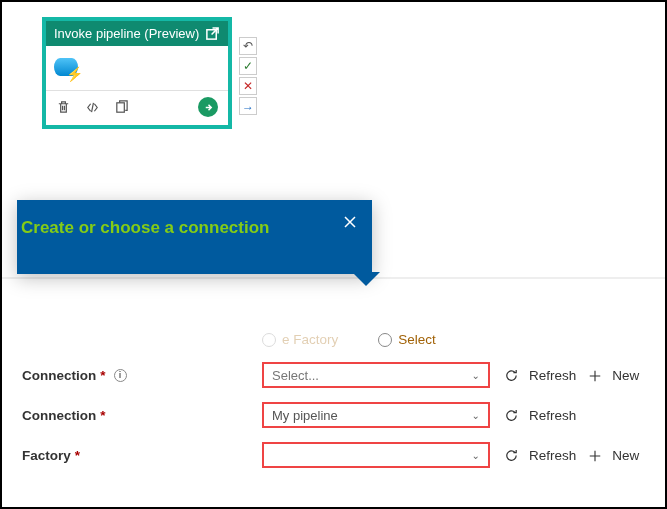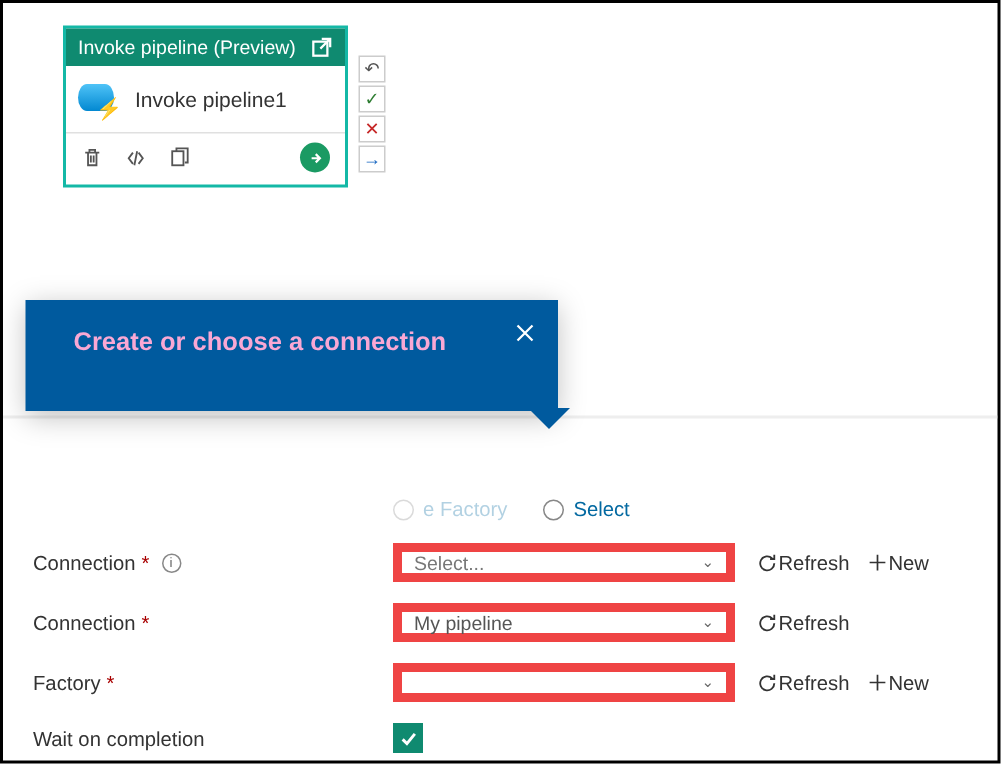--- a/index.html
+++ b/index.html
@@ -1,57 +1,57 @@
 <!DOCTYPE html>
 <html><head>
 <meta charset="utf-8">
 <style>
 * { box-sizing: border-box; margin: 0; padding: 0; font-family: "Segoe UI", Arial, sans-serif; }
 body { width: 667px; height: 509px; background: #fff; border: 2px solid #000; position: relative; overflow: hidden; }
 
 
-.activity-card { position: absolute; top: 15px; left: 40px; width: 190px; border: 2px solid #14b8a6; background: #fff; }
+.activity-card { position: absolute; top: 15px; left: 40px; width: 190px; border: 4px solid #14b8a6; background: #fff; }
 .activity-header { background: #0f8a70; color: #fff; font-size: 13px; padding: 5px 8px; display: flex; align-items: center; justify-content: space-between; }
 .activity-header .title { font-weight: 400; }
 .activity-body { display: flex; align-items: center; gap: 10px; padding: 10px 8px; font-size: 14px; color: #333; }
 .act-icon { width: 28px; height: 24px; position: relative; }
 .act-icon .cyl { width: 24px; height: 18px; background: linear-gradient(#4fc3f7,#0288d1); border-radius: 6px / 50%; position: absolute; top: 2px; left: 0; }
 .act-icon .bolt { position: absolute; bottom: -2px; right: -2px; color: #ffc107; font-size: 14px; }
 .activity-footer { display: flex; align-items: center; gap: 14px; padding: 6px 10px 8px; border-top: 1px solid #e0e0e0; }
 .activity-footer .spacer { flex: 1; }
 .run-btn { width: 20px; height: 20px; border-radius: 50%; background: #1a9a63; display: flex; align-items: center; justify-content: center; }
 .footer-icon svg, .run-btn svg, .activity-header svg { display: block; }
 
 
 .side-icons { position: absolute; top: 35px; left: 237px; display: flex; flex-direction: column; gap: 2px; }
 .side-icons > div { width: 18px; height: 18px; display: flex; align-items: center; justify-content: center; border: 1px solid #ccc; background: #fff; font-size: 12px; }
 .canvas-border { position: absolute; top: 275px; left: 0; right: 0; height: 0; border-top: 2px solid #eee; }
 
 
-.tooltip { position: absolute; top: 198px; left: 15px; width: 355px; background: #005a9e; color: #f9a8d4; padding: 18px 32px 24px; box-shadow: 0 4px 18px rgba(0,0,0,0.25); }
+.tooltip { position: absolute; top: 198px; left: 15px; width: 355px; background: #005a9e; color: #84cc16; padding: 18px 4px 24px; box-shadow: 0 4px 18px rgba(0,0,0,0.25); }
 .tooltip h3 { font-size: 17px; font-weight: 600; margin-bottom: 12px; }
 .tooltip p { font-size: 13.5px; line-height: 1.45; font-weight: 400; }
 .tooltip .close { position: absolute; top: 14px; right: 14px; cursor: pointer; }
 .tooltip .arrow { position: absolute; bottom: -12px; left: 335px; width: 0; height: 0; border-left: 14px solid transparent; border-right: 14px solid transparent; border-top: 14px solid #005a9e; }
 
 
-.radio-row { position: absolute; top: 330px; left: 260px; display: flex; gap: 24px; font-size: 13.5px; color: #0369a1; align-items: flex-start; }
+.radio-row { position: absolute; top: 330px; left: 260px; display: flex; gap: 40px; font-size: 13.5px; color: #a16207; align-items: flex-start; }
 .radio-row .opt { display: flex; align-items: center; gap: 6px; }
 .radio-row .circle { width: 14px; height: 14px; border: 1.5px solid #888; border-radius: 50%; }
 
 
 .form { position: absolute; top: 360px; left: 20px; right: 15px; }
 .form-row { display: flex; align-items: center; margin-bottom: 14px; font-size: 13.5px; color: #333; }
-.form-row .label { width: 240px; display: flex; align-items: center; gap: 4px; }
+.form-row .label { width: 240px; display: flex; align-items: center; gap: 4px; font-weight: bold; }
 .form-row .req { color: #a80000; }
-.select { width: 228px; height: 26px; border: 6px solid #ef4444; background: #fff; display: flex; align-items: center; justify-content: space-between; padding: 0 8px; font-size: 13px; color: #555; }
+.select { width: 228px; height: 26px; border: 2px solid #ef4444; background: #fff; display: flex; align-items: center; justify-content: space-between; padding: 0 8px; font-size: 13px; color: #555; }
 .select .placeholder { color: #777; }
 .chev { font-size: 10px; color: #666; }
 .actions { display: flex; align-items: center; gap: 12px; margin-left: 14px; color: #333; font-size: 13.5px; }
-.actions .act { display: flex; align-items: flex-start; gap: 0; cursor: pointer; }
+.actions .act { display: flex; align-items: flex-end; gap: 10px; cursor: pointer; }
 .check { width: 20px; height: 20px; background: #0f8a70; display: flex; align-items: center; justify-content: center; }
 .info { width: 13px; height: 13px; border: 1px solid #888; border-radius: 50%; font-size: 9px; display: inline-flex; align-items: center; justify-content: center; color: #666; margin-left: 4px; }
 </style>
 </head>
 <body>
 
 <div class="activity-card">
   <div class="activity-header">
     <span class="title">Invoke pipeline (Preview)</span>
     <span>
@@ -59,21 +59,20 @@
           <rect x="2" y="4" width="10" height="10"></rect>
           <path d="M8 2h6v6M14 2 7 9"></path>
         </svg>
     </span>
   </div>
   <div class="activity-body">
     <div class="act-icon">
         <div class="cyl"></div>
         <div class="bolt">⚡</div>
       </div>
-    <span>Invoke pipeline1</span>
   </div>
   <div class="activity-footer">
     <span class="footer-icon">
         <svg width="15" height="15" viewBox="0 0 16 16" fill="none" stroke="#555" stroke-width="1.3">
           <path d="M3 4h10M5 4v9h6V4M6 4V2h4v2M7 6v5M9 6v5"></path>
         </svg>
       </span>
     <span class="footer-icon">
         <svg width="15" height="15" viewBox="0 0 16 16" fill="none" stroke="#555" stroke-width="1.3">
           <path d="M6 4 3 8l3 4M10 4l3 4-3 4M9 3l-2 10"></path>
@@ -189,24 +188,14 @@
         </span>
       <span class="act">
           <svg width="14" height="14" viewBox="0 0 16 16" stroke="#333" stroke-width="1.3">
             <path d="M8 2v12M2 8h12"></path>
           </svg>
           <span>New</span>
         </span>
     </div>
   </div>
 
-  <div class="form-row">
-    <div class="label">
-        <span>Wait on completion</span>
-      </div>
-    <div class="check">
-      <svg width="13" height="13" viewBox="0 0 16 16" fill="none" stroke="#fff" stroke-width="2.4">
-          <path d="M3 8.5 6.5 12 13 4"></path>
-        </svg>
-    </div>
-  </div>
 
 </div>
 
 </body></html>

